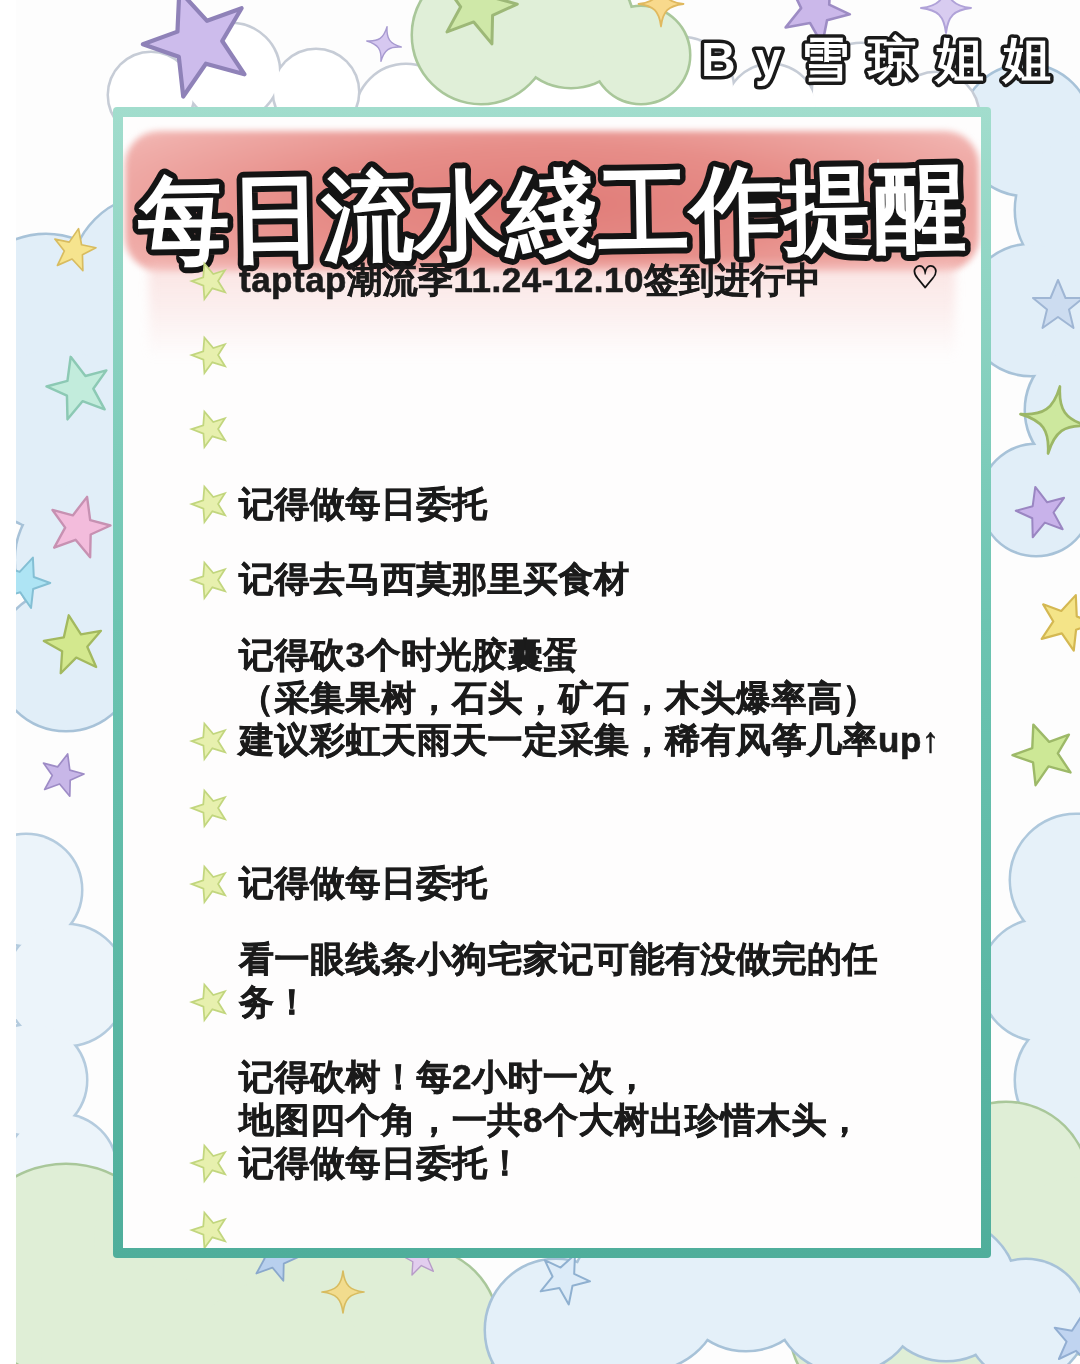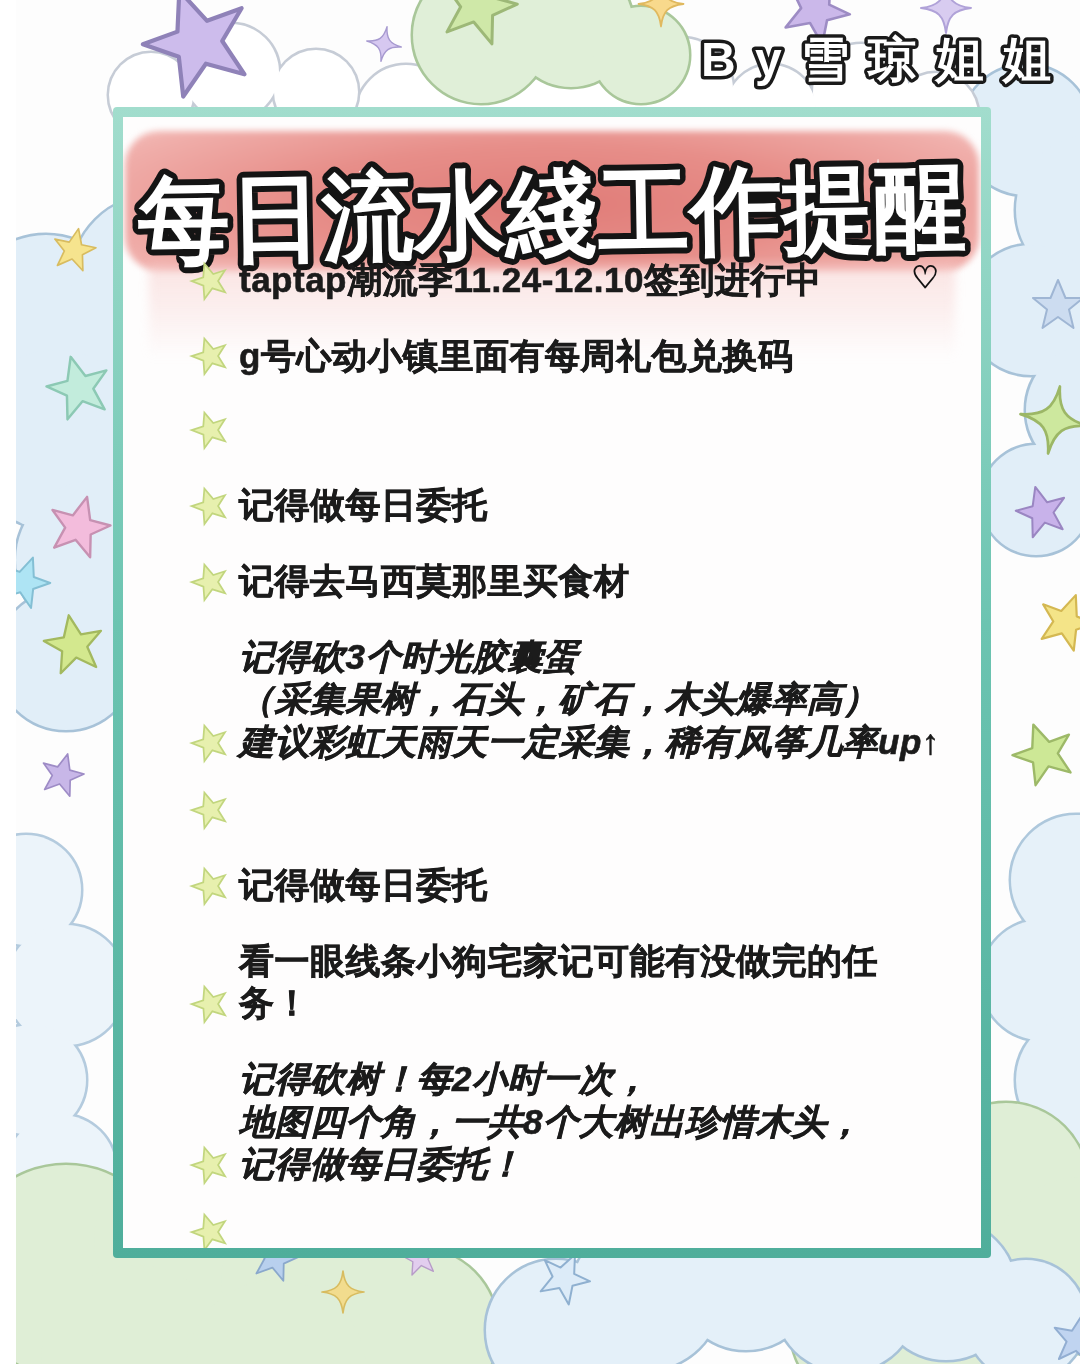--- a/index.html
+++ b/index.html
@@ -19,21 +19,21 @@
   .band-fade{position:absolute;left:26px;right:26px;top:146px;height:96px;z-index:1;
         background:linear-gradient(to bottom, rgba(247,205,203,.55), rgba(255,255,255,0));
         filter:blur(5px);}
   .title-svg{position:absolute;left:0;top:18px;width:858px;height:152px;z-index:3;}
   .sparkle{position:absolute;z-index:2;color:rgba(255,255,255,.8);font-weight:bold;}
   
   .watermark-svg{position:absolute;left:640px;top:10px;width:440px;height:92px;z-index:3;}
   
   .list{position:absolute;left:0;right:0;top:142px;z-index:4;padding:0 34px 0 76px;}
   .item{display:flex;align-items:flex-end;margin-bottom:33px;position:relative;}
-  .item.multi{margin-bottom:26px;font-style:italic;}
+  .item.multi{margin-bottom:26px;}
   .bullet{flex:0 0 42px;width:42px;height:42px;margin:-1px 8px 0 -10px;}
   .txt{font-size:35px;font-weight:700;color:#1b1b1b;line-height:1.22;letter-spacing:.5px;
        -webkit-text-stroke:.6px #1b1b1b;}
   .heart{position:absolute;right:8px;top:0;font-size:31px;color:#121212;font-weight:700;}
 </style>
 </head>
 <body>
 
 <div class="canvas">
 
@@ -210,21 +210,20 @@
               <use href="#st5" transform="rotate(-18)" fill="#e7f0ae" stroke="#c2d67e" stroke-width="5"></use>
             </svg>
           <div class="txt">taptap潮流季11.24-12.10签到进行中</div>
           <span class="heart">♡</span>
         </div>
 
         <div class="item">
           <svg class="bullet" viewBox="-60 -60 120 120">
               <use href="#st5" transform="rotate(-18)" fill="#e7f0ae" stroke="#c2d67e" stroke-width="5"></use>
             </svg>
-          <div class="txt">g号心动小镇里面有每周礼包兑换码</div>
         </div>
 
         <div class="item">
           <svg class="bullet" viewBox="-60 -60 120 120">
               <use href="#st5" transform="rotate(-18)" fill="#e7f0ae" stroke="#c2d67e" stroke-width="5"></use>
             </svg>
         </div>
 
         <div class="item">
           <svg class="bullet" viewBox="-60 -60 120 120">

